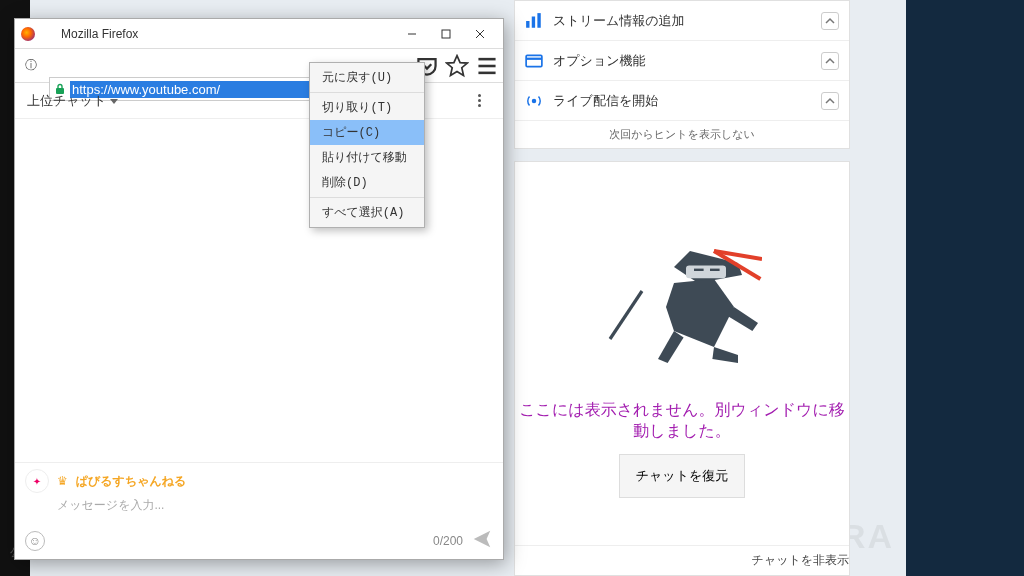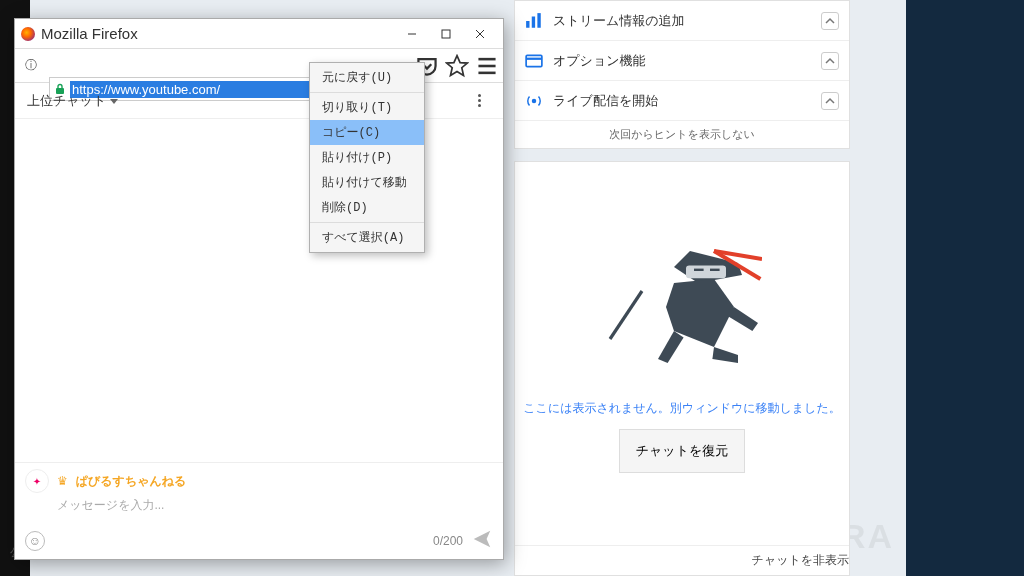--- a/index.html
+++ b/index.html
@@ -19,29 +19,29 @@
   .settings-card { background: #fff; border: 1px solid #e0e0e0; }
   .sett-row { display: flex; align-items: center; height: 40px; border-bottom: 1px solid #eee; padding: 0 10px; gap: 10px; cursor: pointer; }
   .sett-row:last-of-type { border-bottom: 1px solid #eee; }
   .sett-ico { width: 18px; height: 18px; display: flex; align-items: center; justify-content: center; }
   .sett-label { flex: 1; font-size: 13px; }
   .chev { width: 18px; height: 18px; border: 1px solid #ccc; border-radius: 3px; display: flex; align-items: center; justify-content: center; }
   .chev svg { width: 10px; height: 10px; }
   .sett-footer { text-align: center; font-size: 11px; color: #666; padding: 6px 0; }
 
   .ninja-card { background: #fff; border: 1px solid #e0e0e0; flex: 1; position: relative; display: flex; flex-direction: column; align-items: center; justify-content: flex-start; padding-top: 70px; }
-  .ninja-card .msg { font-size: 12px; color: #3b82f6; margin-top: 18px; text-align: center; }
+  .ninja-card .msg { font-size: 16px; color: #a21caf; margin-top: 18px; text-align: center; }
   .restore-btn { margin-top: 12px; padding: 12px 16px; background: #f5f5f5; border: 1px solid #ddd; font-size: 13px; cursor: pointer; }
   .hide-chat { position: absolute; bottom: 0; left: 0; right: 0; border-top: 1px solid #eee; text-align: right; font-size: 12px; padding: 6px 0; color: #444; }
 
   
   .ff-window { position: absolute; left: 14px; top: 18px; width: 490px; height: 542px; background: #fff; border: 1px solid #aaa; box-shadow: 2px 4px 18px rgba(0,0,0,0.35); display: flex; flex-direction: column; }
   .ff-titlebar { height: 30px; background: #fff; display: flex; align-items: center; padding: 0 6px; border-bottom: 1px solid #ddd; }
   .ff-logo { width: 14px; height: 14px; border-radius: 50%; background: radial-gradient(circle at 40% 40%, #ffb300 0%, #ff6a00 35%, #6a0dad 100%); margin-right: 6px; }
-  .ff-title { flex: 1; font-size: 15px; }
+  .ff-title { flex: 1; font-size: 12px; margin-left: 20px; }
   .winbtn { width: 34px; height: 22px; display: flex; align-items: center; justify-content: center; cursor: pointer; }
   .winbtn svg { width: 10px; height: 10px; }
 
   .ff-addr { height: 34px; display: flex; align-items: center; gap: 6px; padding: 2px 4px; border-bottom: 1px solid #ddd; }
   .addr-btn { width: 24px; height: 24px; display: flex; align-items: center; justify-content: center; color: #555; cursor: pointer; }
   .url-box { flex: 1; height: 24px; display: flex; align-items: center; gap: 4px; border: 1px solid #ccc; padding: 0 4px; background: #fff; margin-top: 47px; }
   .url-text { flex: 1; font-size: 13px; color: #fff; background: #2a7de1; padding: 1px 2px; }
   .lock { width: 12px; height: 12px; }
 
   
@@ -238,19 +238,18 @@
       <span class="send-btn"><svg viewBox="0 0 24 24">
             <path d="M3 12 L21 3 L17 12 L21 21 Z"></path>
           </svg></span>
     </div>
   </div>
 
   <div class="ctx-menu">
     <div class="ctx-item">元に戻す(U)</div>
     <div class="ctx-item section-top">切り取り(T)</div>
     <div class="ctx-item hl">コピー(C)</div>
-    <div class="ctx-item">貼り付け(P)</div>
     <div class="ctx-item">貼り付けて移動</div>
     <div class="ctx-item">削除(D)</div>
     <div class="ctx-item section-top">すべて選択(A)</div>
   </div>
 
 </div>
 
 </body></html>

